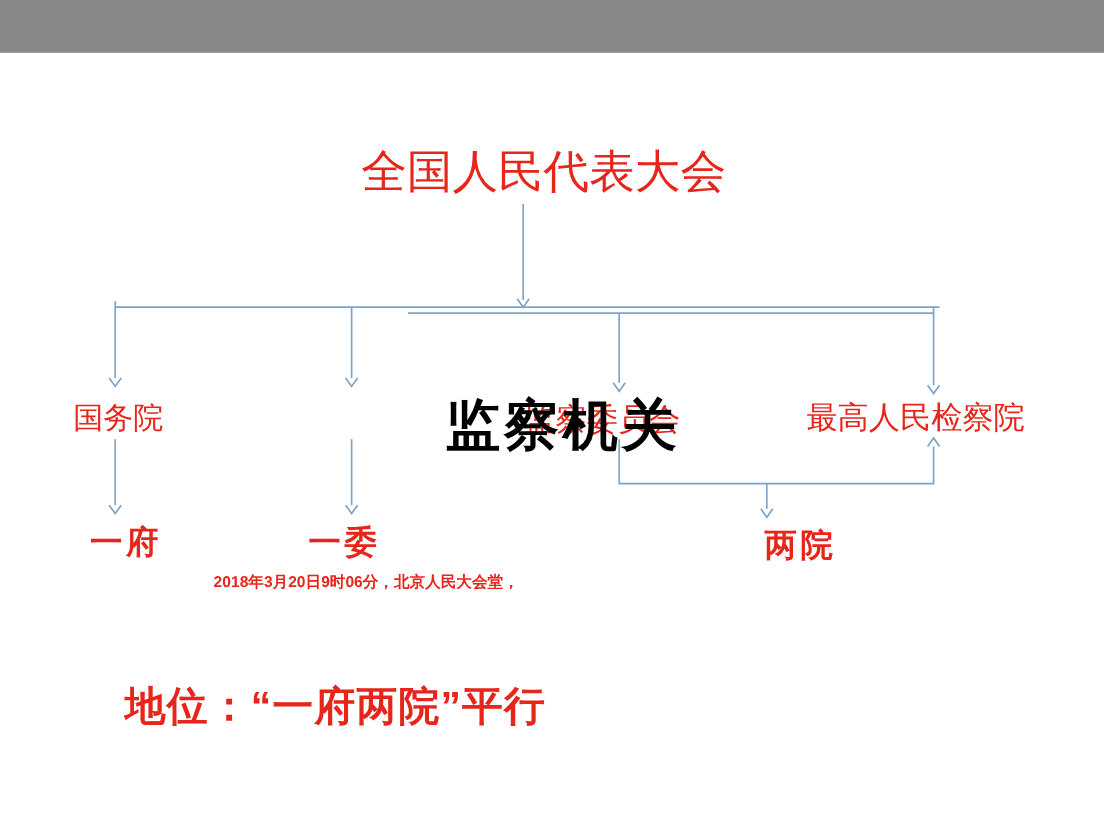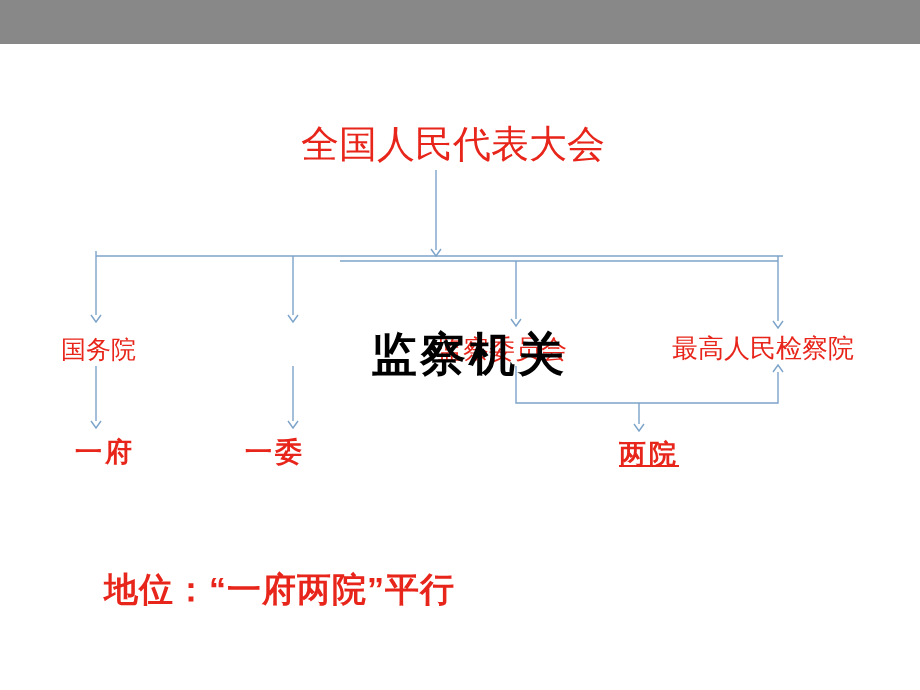--- a/index.html
+++ b/index.html
@@ -60,22 +60,22 @@
     letter-spacing: 3px;
     z-index: 5;
   }
   .group {
     font-size: 27px;
     font-weight: bold;
     letter-spacing: 3px;
     z-index: 2;
   }
   .group-1 { left: 75px;  top: 393px; }
-  .group-2 { left: 245px; top: 393px; }
-  .group-3 { left: 619px; top: 395px; text-decoration: underline; }
+  .group-2 { left: 257px; top: 393px; }
+  .group-3 { left: 637px; top: 395px; }
   .caption {
     left: 178px; top: 431px;
     font-size: 13px;
     font-weight: bold;
     line-height: 20px;
     z-index: 2;
   }
   .footer {
     left: 104px; top: 526px;
     font-size: 34px;
@@ -141,17 +141,18 @@
   <div class="lbl organ organ-3">监察委员会</div>
   <div class="lbl organ organ-4">最高人民检察院</div>
 
   <div class="lbl overlay">监察机关</div>
 
   <div class="lbl group group-1">一府</div>
   <div class="lbl group group-2">一委</div>
   <div class="lbl group group-3">两院</div>
 
   <div class="lbl caption">
+    <div>2018年3月20日9时06分，北京人民大会堂，</div>
   </div>
 
   <div class="lbl footer">地位：“一府两院”平行</div>
 
 </div>
 
 </body></html>

